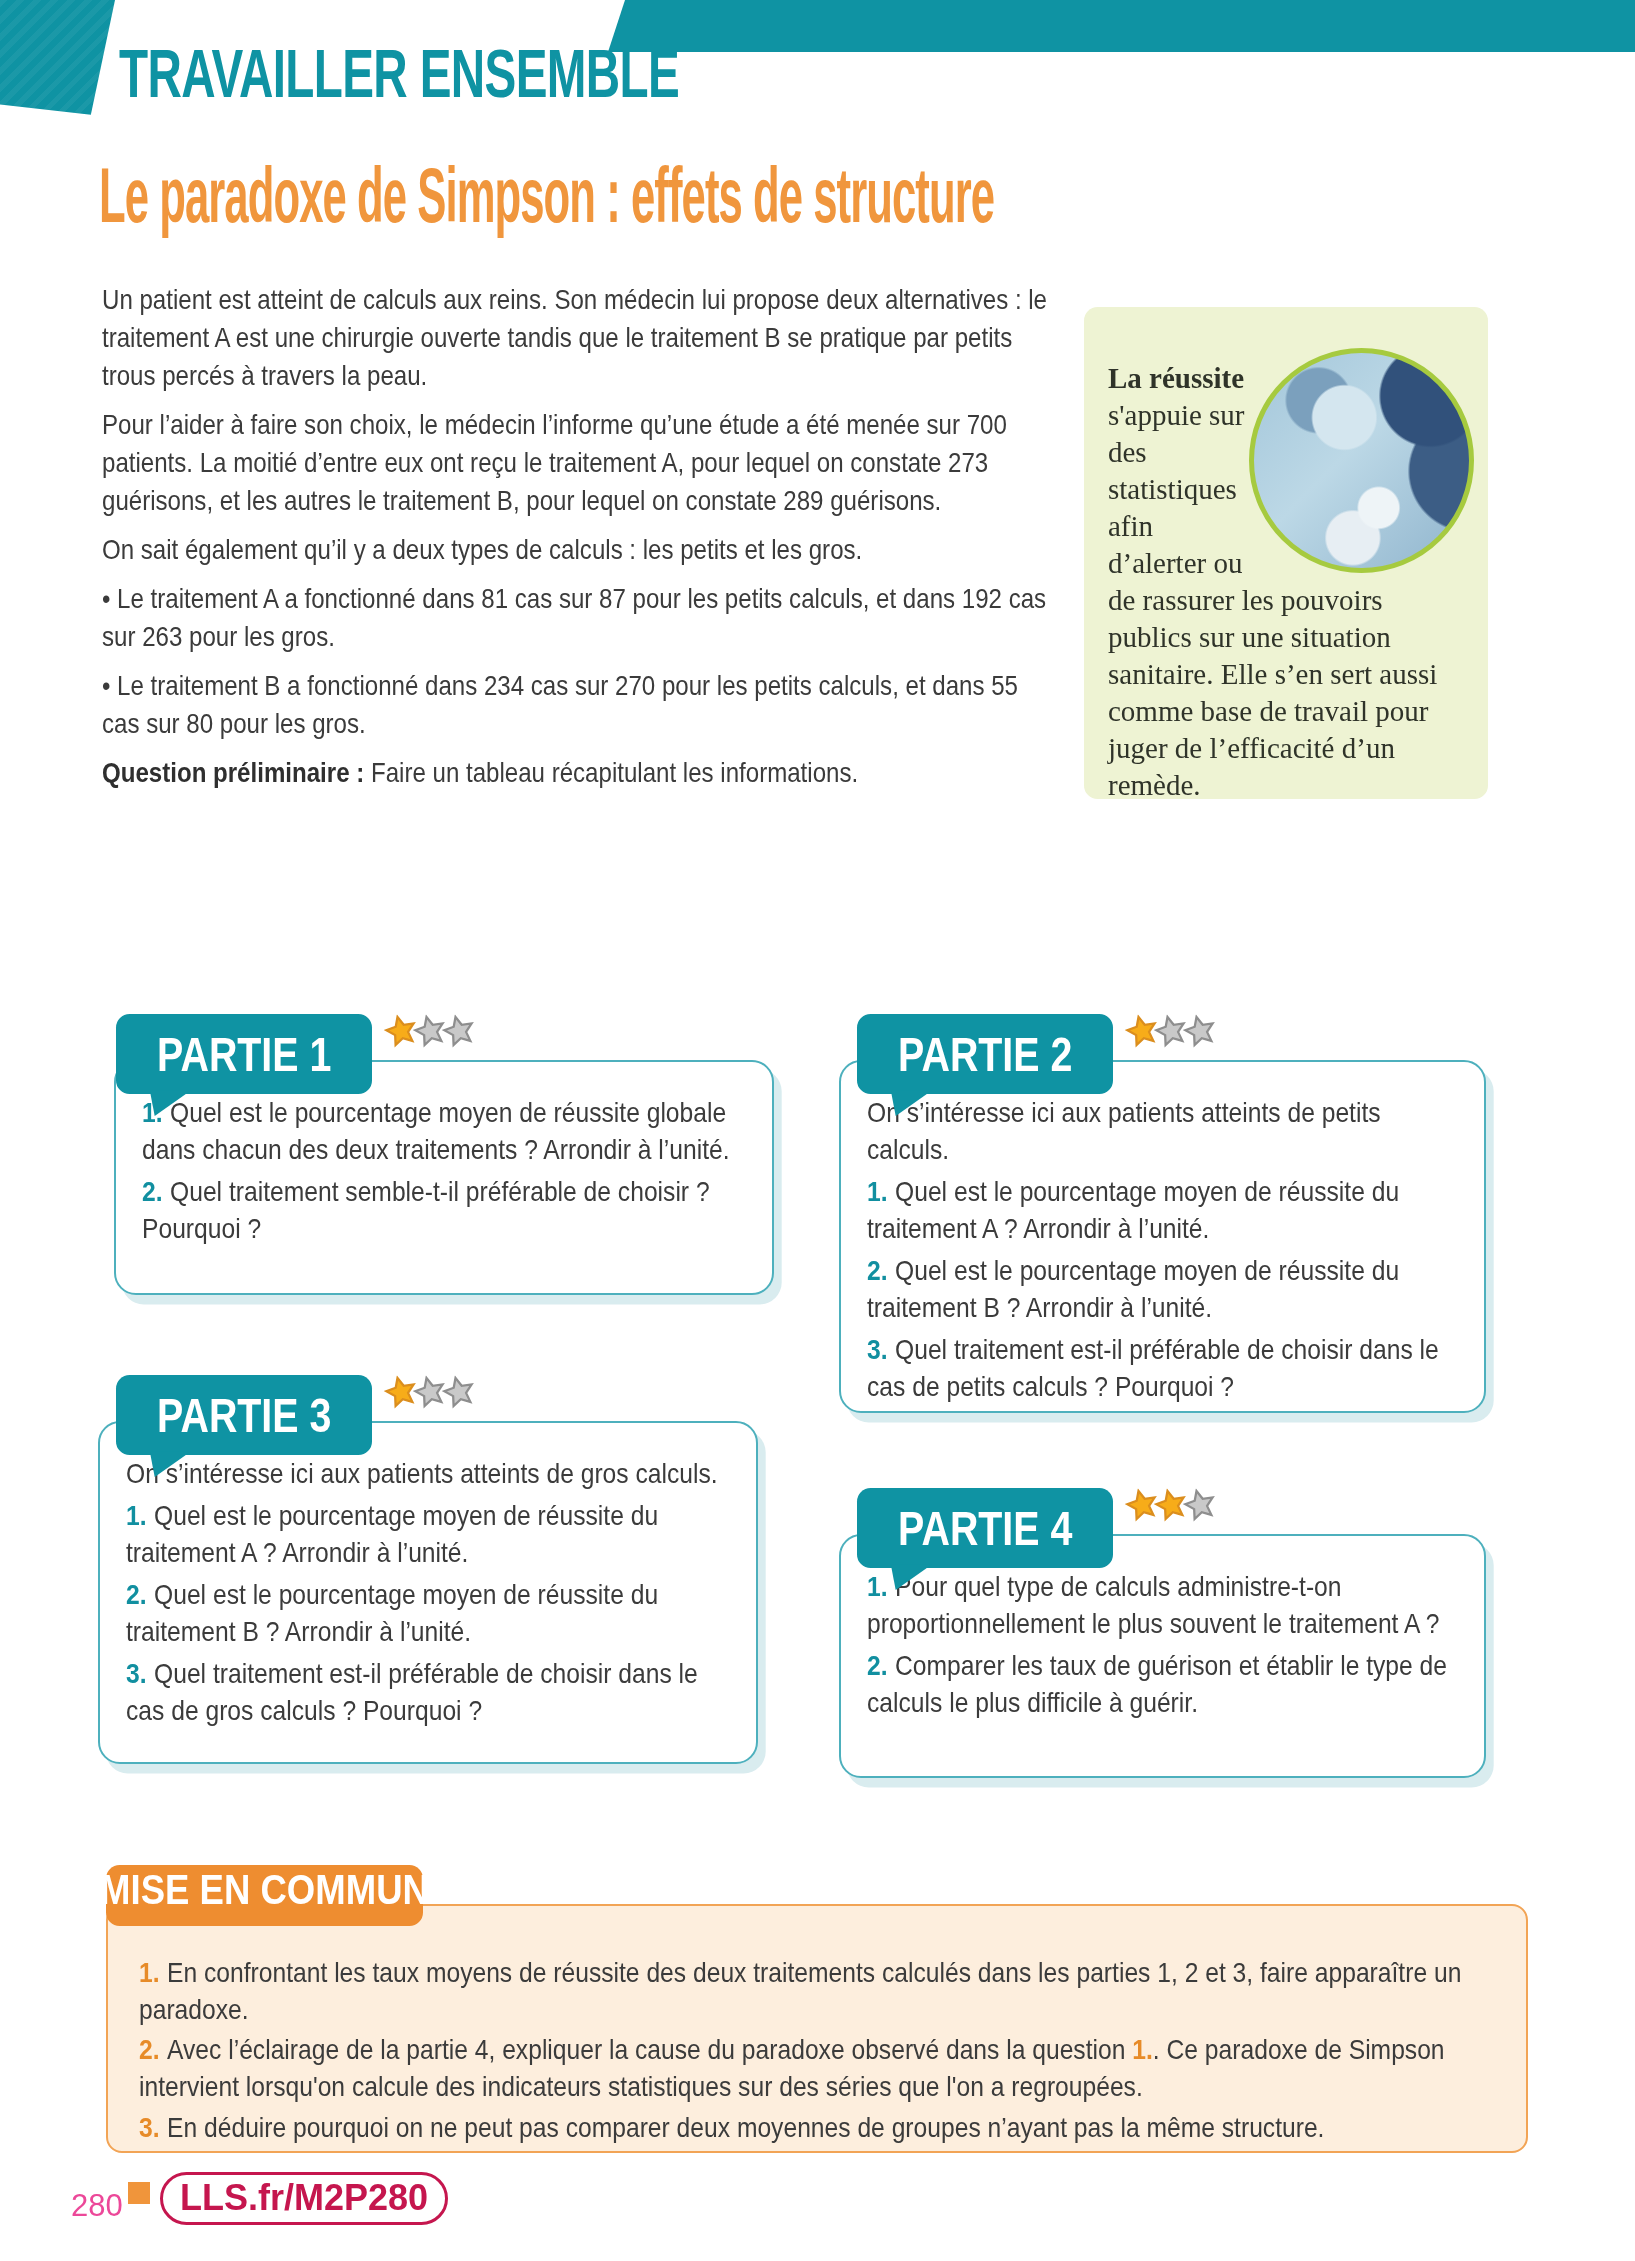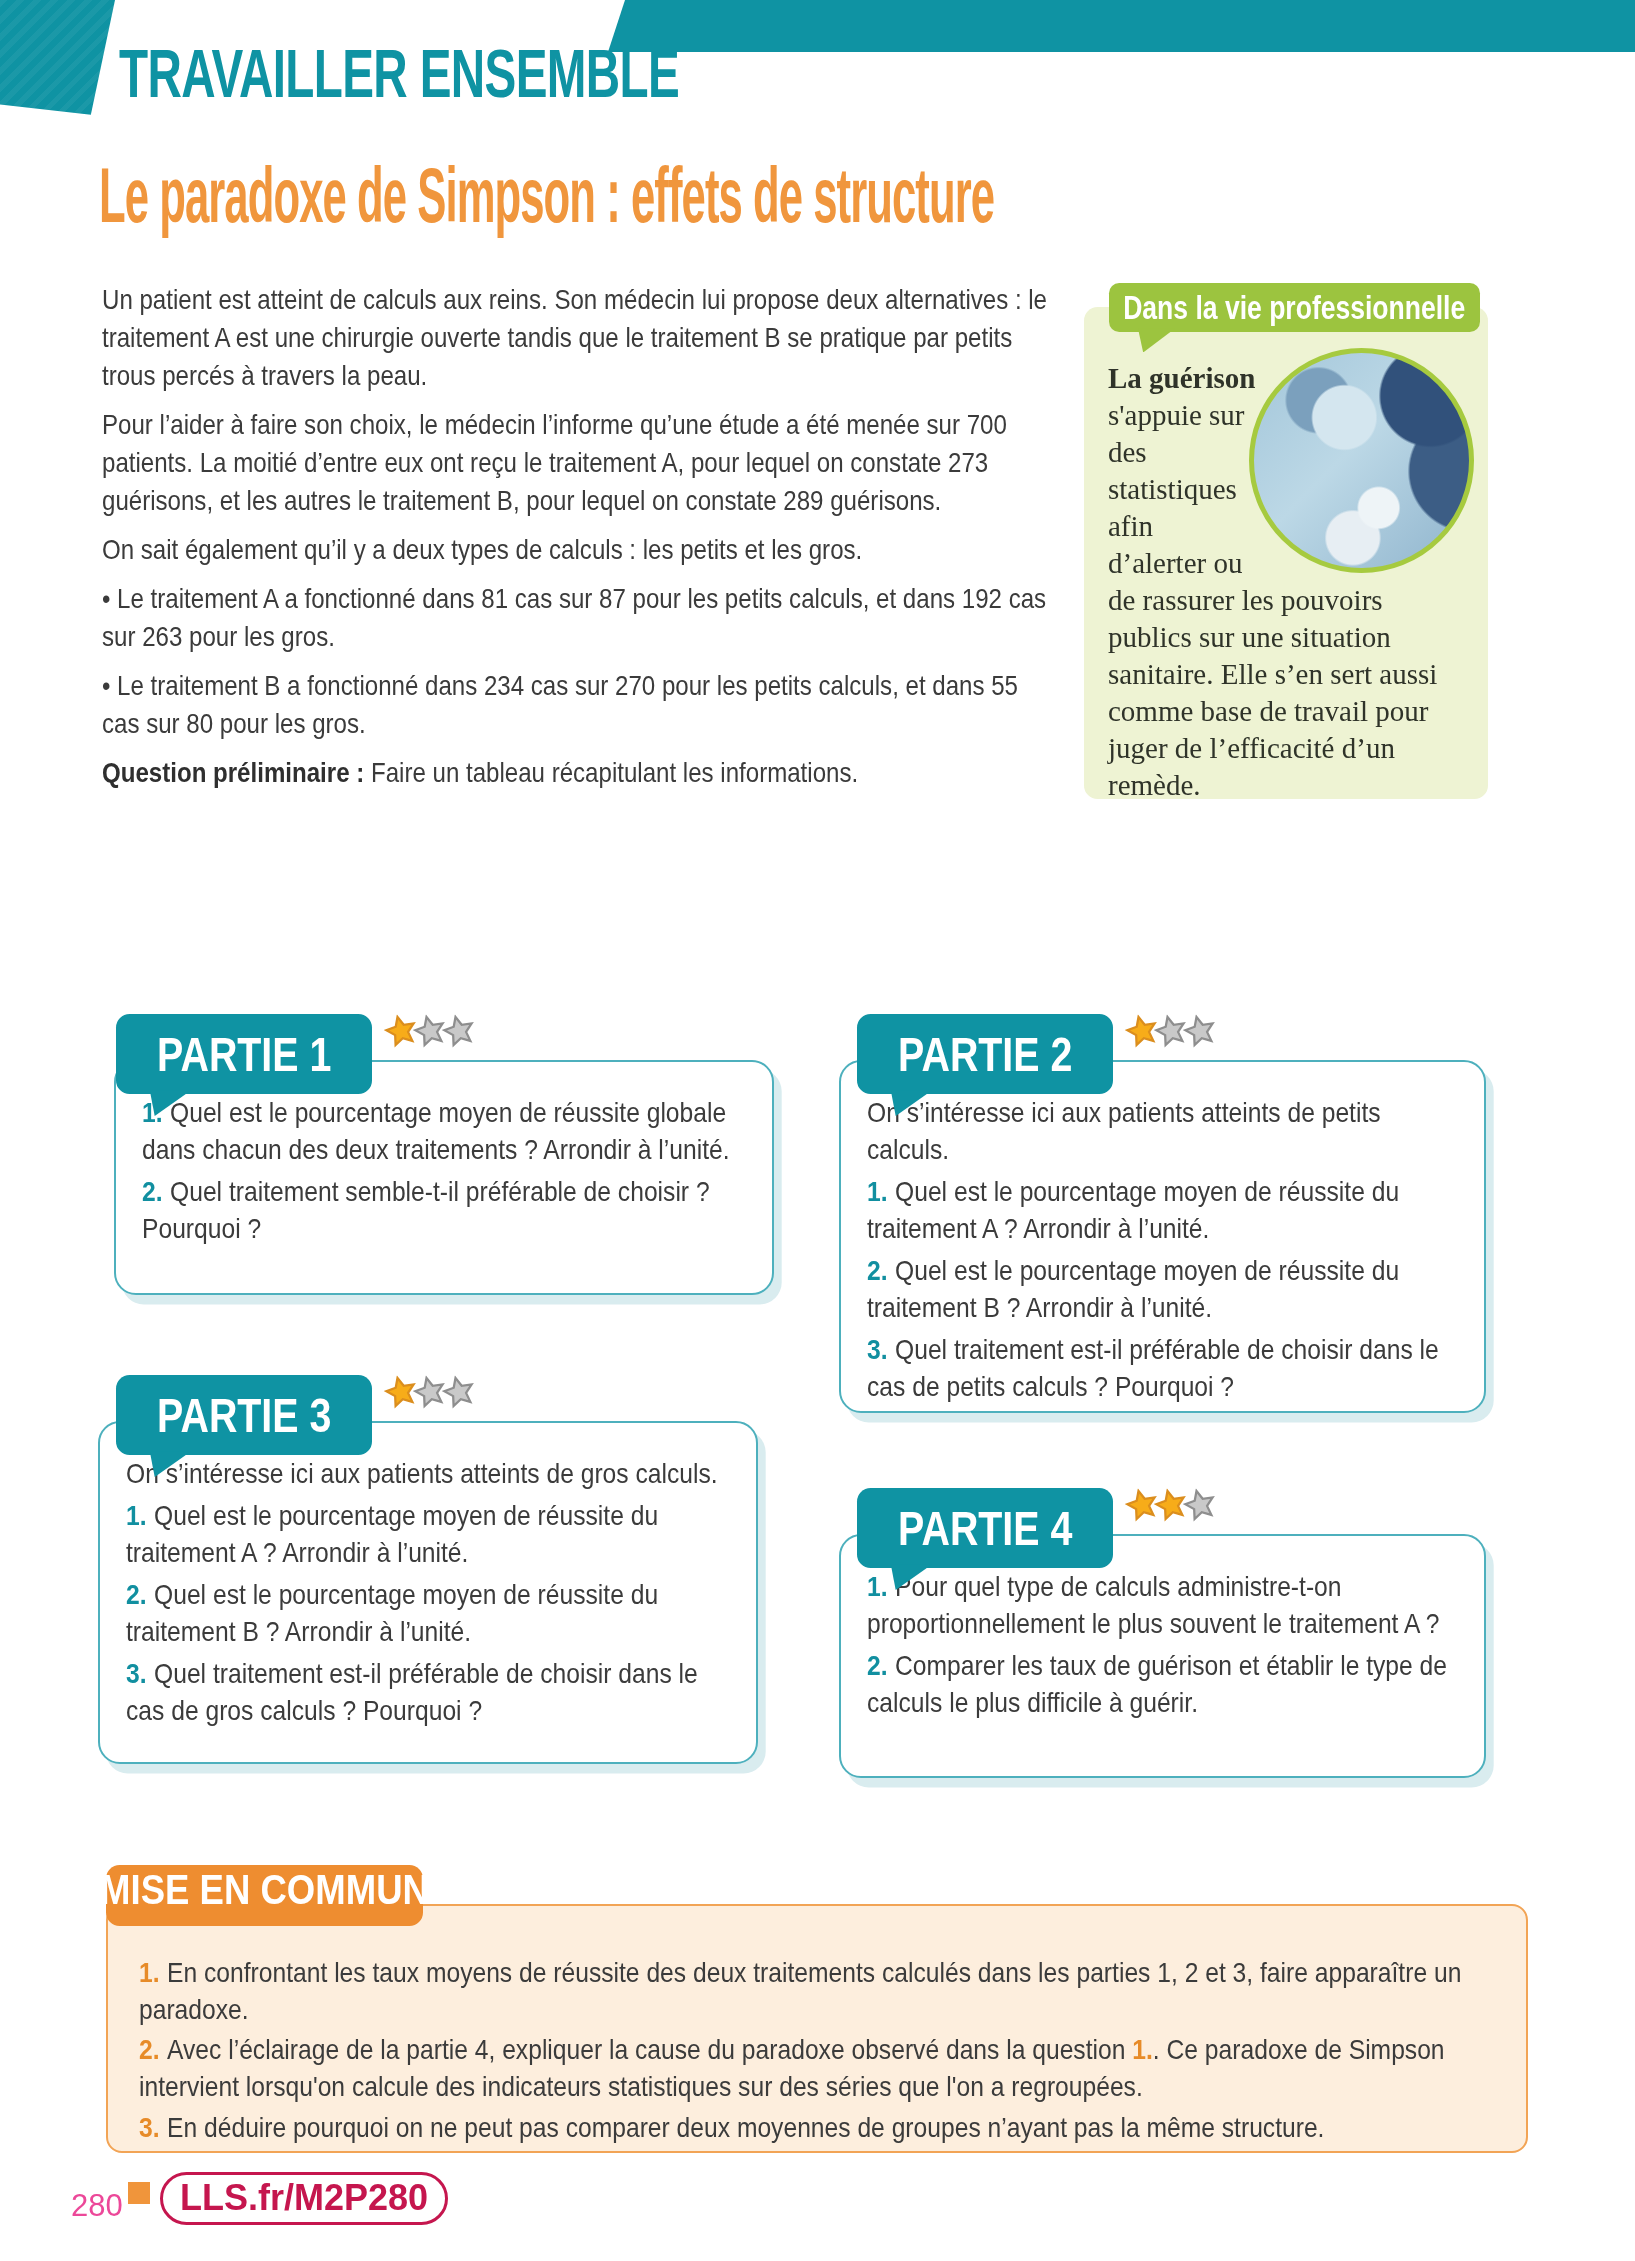--- a/index.html
+++ b/index.html
@@ -172,26 +172,23 @@
   <div class="intro">
     <p>Un patient est atteint de calculs aux reins. Son médecin lui propose deux alternatives : le traitement A est une chirurgie ouverte tandis que le traitement B se pratique par petits trous percés à travers la peau.</p>
     <p>Pour l’aider à faire son choix, le médecin l’informe qu’une étude a été menée sur 700 patients. La moitié d’entre eux ont reçu le traitement A, pour lequel on constate 273 guérisons, et les autres le traitement B, pour lequel on constate 289 guérisons.</p>
     <p>On sait également qu’il y a deux types de calculs : les petits et les gros.</p>
     <p>• Le traitement A a fonctionné dans 81 cas sur 87 pour les petits calculs, et dans 192 cas sur 263 pour les gros.</p>
     <p>• Le traitement B a fonctionné dans 234 cas sur 270 pour les petits calculs, et dans 55 cas sur 80 pour les gros.</p>
     <p><span class="blab">Question préliminaire :</span><span> Faire un tableau récapitulant les informations.</span></p>
   </div>
 
   <aside class="probox">
-    <div class="protab">
-      <span>Dans la vie professionnelle</span>
-    </div>
     <div class="probody">
       <div class="photo"></div>
-      <span class="prolead">La guérison</span><span> s'appuie sur des statistiques afin d’alerter ou de rassurer les pouvoirs publics sur une situation sanitaire. Elle s’en sert aussi comme base de travail pour juger de l’efficacité d’un remède.</span>
+      <span class="prolead">La réussite</span><span> s'appuie sur des statistiques afin d’alerter ou de rassurer les pouvoirs publics sur une situation sanitaire. Elle s’en sert aussi comme base de travail pour juger de l’efficacité d’un remède.</span>
     </div>
   </aside>
 
 
   <section class="partie p1">
     <div class="ptab">
         <span>PARTIE 1</span>
       </div>
     <div class="stars">
         <svg class="star star-filled" width="34" height="34" viewBox="0 0 24 24">

